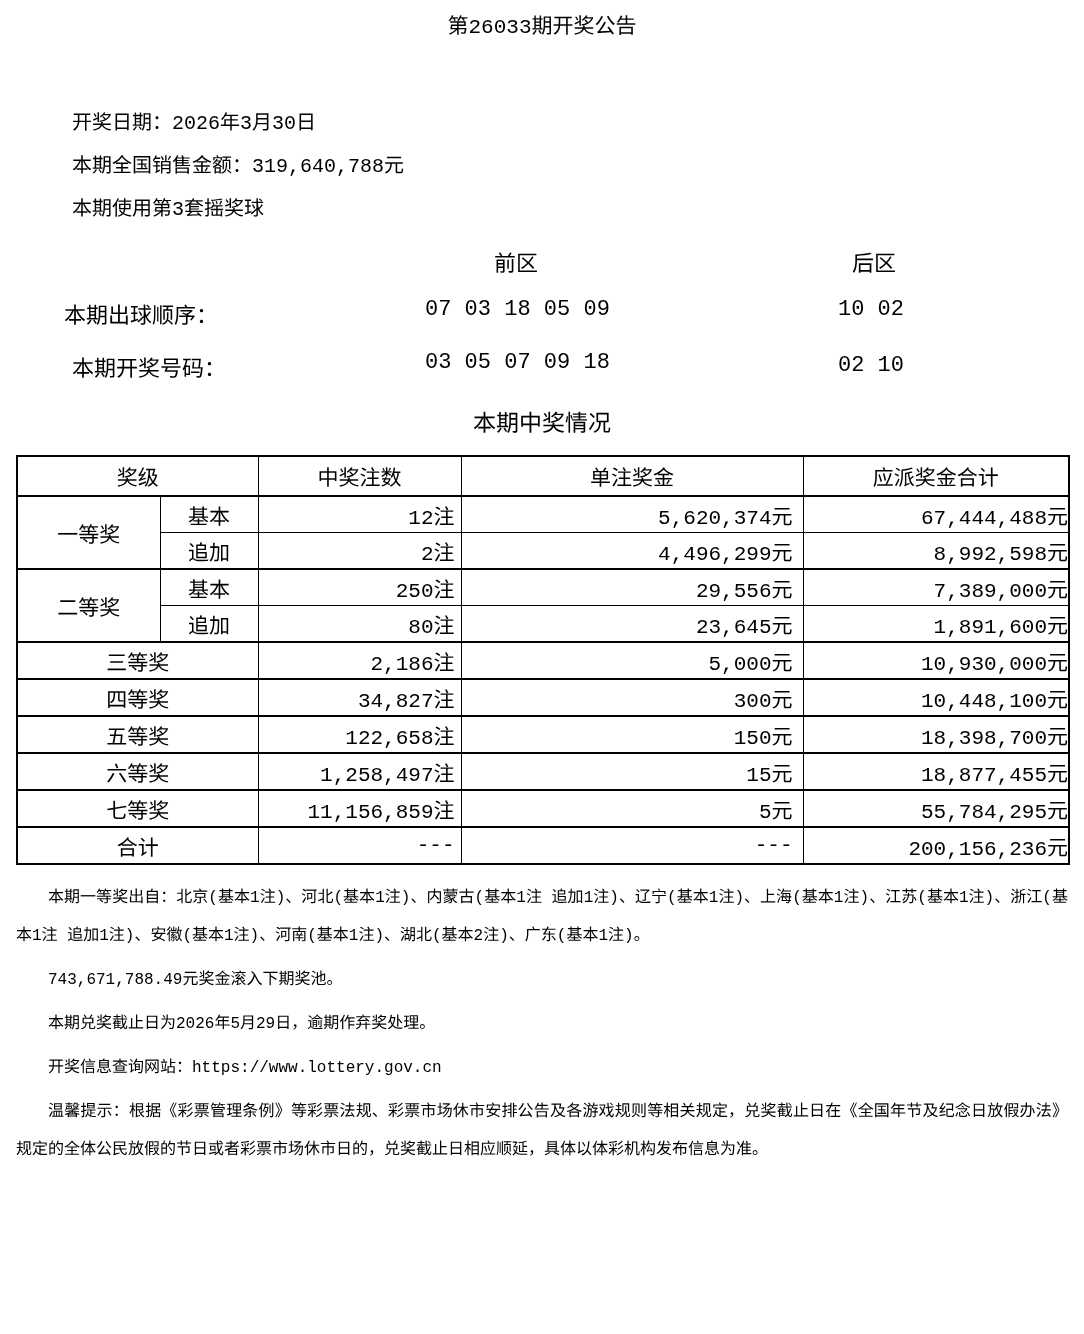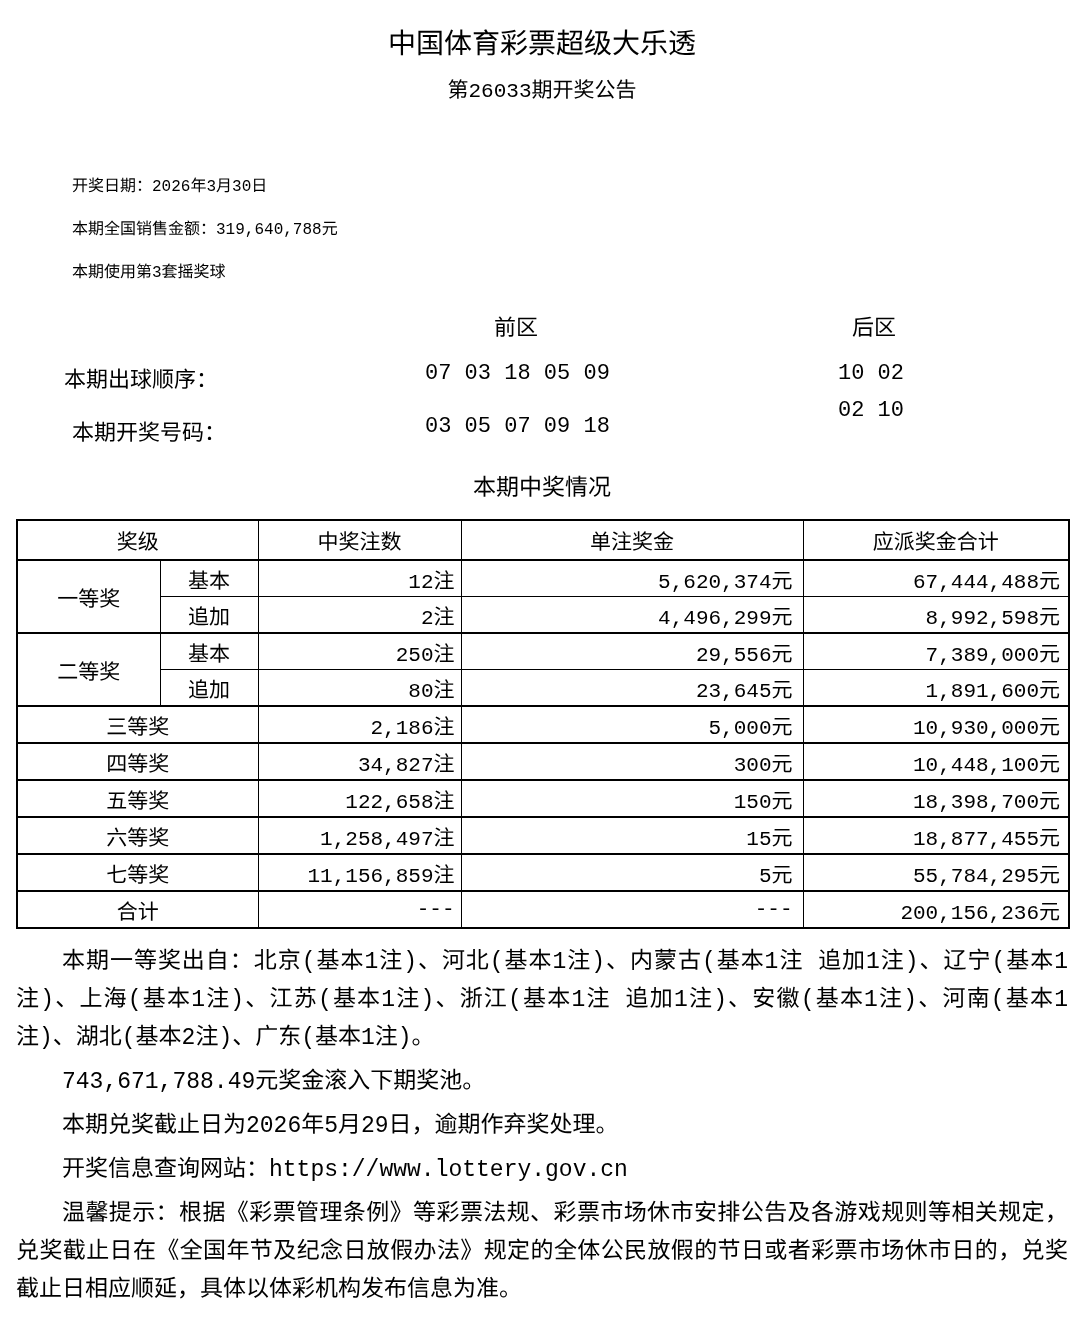--- a/index.html
+++ b/index.html
@@ -27,39 +27,39 @@
   .doc-subtitle {
     margin: 14px 0 0 0;
     font-size: 21px;
     font-weight: normal;
     text-align: center;
     line-height: 28px;
   }
 
   .info-block {
     margin: 60px 0 0 56px;
-    font-size: 16px;
+    font-size: 20px;
     line-height: 43px;
   }
 
   .draw-block {
     position: relative;
     margin-top: 14px;
     height: 140px;
     font-size: 22px;
   }
   .draw-block .abs { position: absolute; white-space: pre; }
   .zone-front-label { left: 478px; top: 0; }
   .zone-back-label  { left: 836px; top: 0; }
   .seq-label  { left: 48px;  top: 52px; }
   .seq-front  { left: 409px; top: 52px; text-align: right; }
   .seq-back   { left: 822px; top: 52px; }
   .win-label  { left: 56px;  top: 105px; }
   .win-front  { left: 409px; top: 105px; }
-  .win-back   { left: 822px; top: 89px; }
+  .win-back   { left: 822px; top: 108px; }
 
   .table-title {
     margin: 26px 0 0 0;
     font-size: 23px;
     font-weight: normal;
     text-align: center;
     line-height: 28px;
   }
 
   table.prize-table {
@@ -76,39 +76,38 @@
     height: 35px;
     padding: 0;
     vertical-align: middle;
     overflow: hidden;
   }
   .prize-table thead th { height: 38px; text-align: center; }
   .prize-table tr.thick > td, .prize-table tr.thick > th { border-top-width: 2px; }
   .prize-table td.level, .prize-table td.sub { text-align: center; }
   .prize-table td.count { text-align: right; padding-right: 6px; }
   .prize-table td.prize { text-align: right; padding-right: 10px; margin-left: 12px; }
-  .prize-table td.total { text-align: right; padding-right: 8px; }
+  .prize-table td.total { text-align: right; padding-right: 0; }
 
   .paras { margin-top: 14px; }
   .paras p {
     margin: 6px 0 0 0;
-    font-size: 23px;
+    font-size: 16px;
     line-height: 38px;
     text-align: justify;
     text-indent: 2em;
   }
   .paras p:first-child { margin-top: 12px; }
   .url { white-space: nowrap; }
 </style>
 </head>
 <body>
 
 <div class="page">
 
-  <h1 class="doc-title">中国体育彩票超级大乐透</h1>
   <div class="doc-subtitle">第26033期开奖公告</div>
 
   <div class="info-block">
     <div><span>开奖日期：</span><span>2026年3月30日</span></div>
     <div><span>本期全国销售金额：</span><span>319,640,788元</span></div>
     <div>本期使用第3套摇奖球</div>
   </div>
 
   <div class="draw-block">
     <span class="abs zone-front-label">前区</span>

